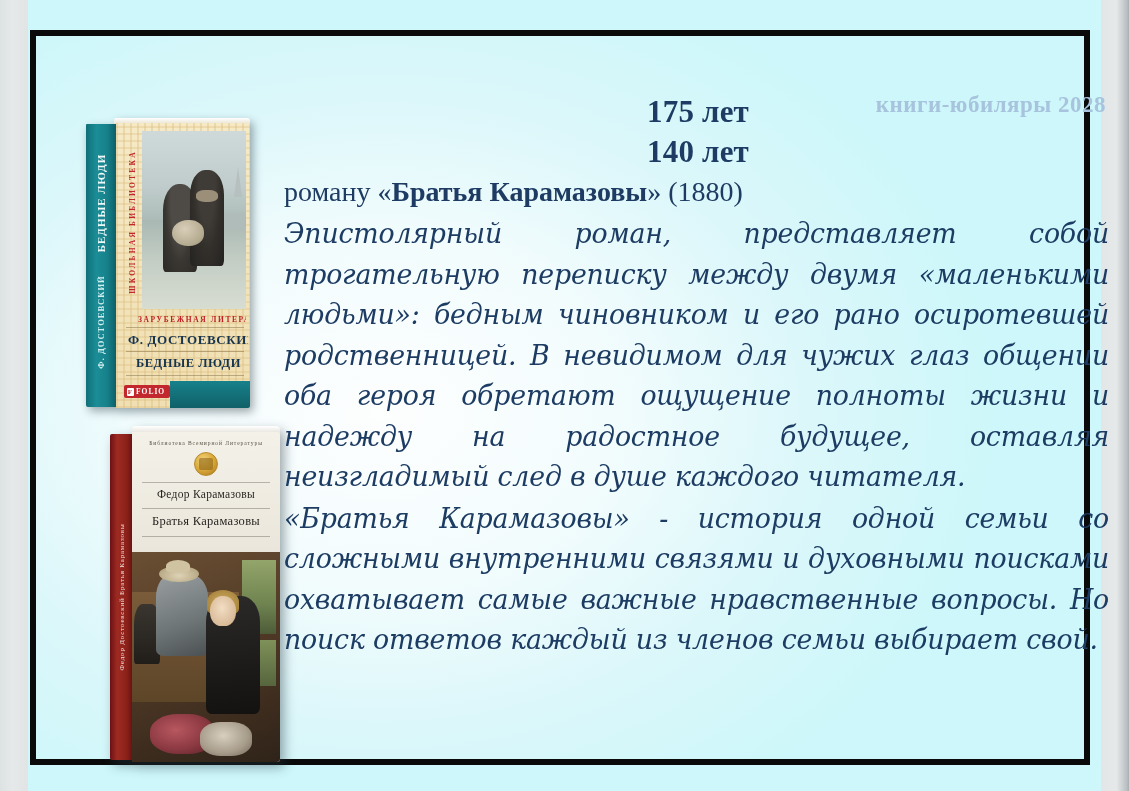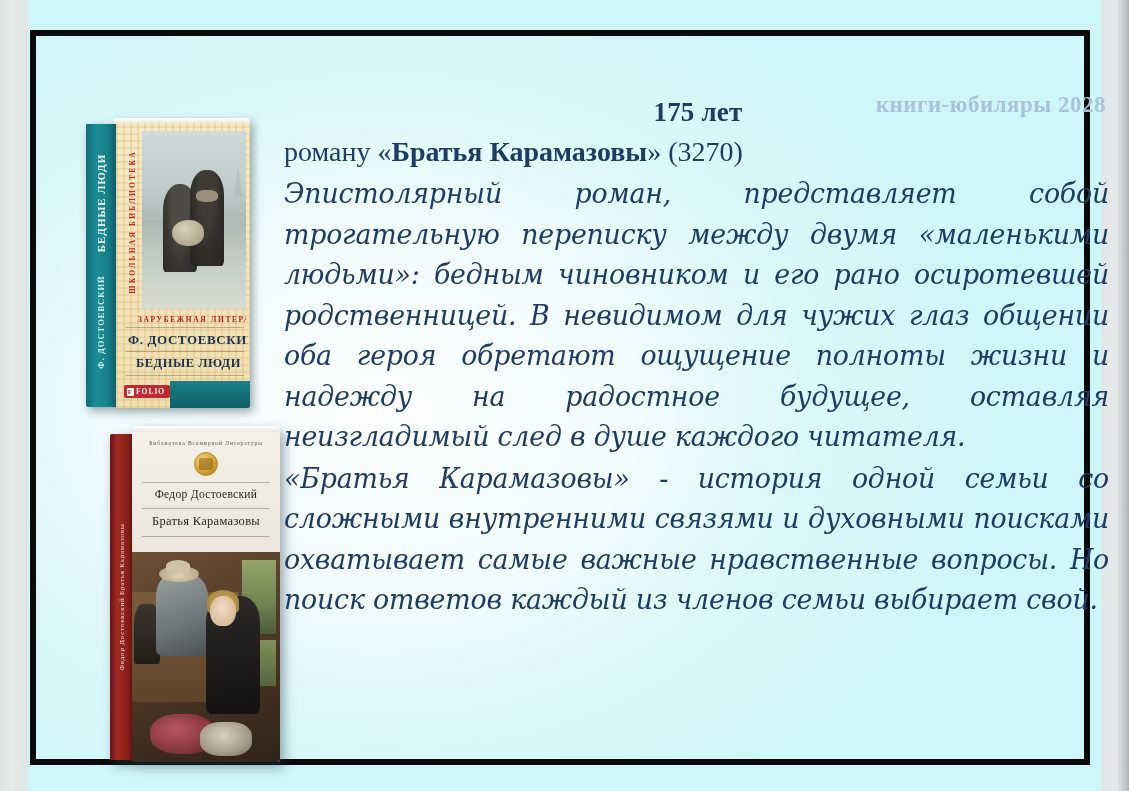--- a/index.html
+++ b/index.html
@@ -77,21 +77,21 @@
   }
 
   .hline {
     font-size: 28px;
     line-height: 39px;
     color: #1e3c63;
     white-space: nowrap;
   }
   .hline.center { text-align: center; }
   .hline b { font-weight: bold; }
-  .hline .yrs { font-weight: bold; font-size: 27px; letter-spacing: .2px; margin-top: 46px; }
+  .hline .yrs { font-weight: bold; font-size: 31px; letter-spacing: .2px; margin-top: 46px; }
 
   .para {
     font-style: italic;
     font-size: 28.5px;
     line-height: 40.5px;
     text-align: justify;
     text-justify: inter-word;
     color: #1d3c63;
     margin: 0;
     font-family: "DejaVu Serif", "Liberation Serif", serif;
@@ -461,21 +461,21 @@
           <div class="b2-top"></div>
 
           <div class="b2-series">Библиотека Всемирной Литературы</div>
 
           <div class="b2-emblem"></div>
 
           <div class="b2-hr h1"></div>
           <div class="b2-hr h2"></div>
           <div class="b2-hr h3"></div>
 
-          <div class="b2-author2">Федор Достоевский</div>
+          <div class="b2-author2">Федор Карамазовы</div>
 
           <div class="b2-title2">Братья Карамазовы</div>
 
           <div class="b2-art">
             <div class="wall"></div>
             <div class="win"></div>
             <div class="win2"></div>
             <div class="dark2"></div>
             <div class="man"></div>
             <div class="hat"></div>
@@ -489,23 +489,26 @@
         </div>
       </div>
 
       <div class="textcol">
 
         <div class="hline center">
           <span class="yrs">175 лет</span>
         </div>
 
 
+        <div class="hline center">
+          <span class="yrs">140 лет</span>
+        </div>
 
         <div class="hline">
-          <span>роману </span><span>«</span><b>Братья Карамазовы</b><span>»</span><span> (3270)</span>
+          <span>роману </span><span>«</span><b>Братья Карамазовы</b><span>»</span><span> (1880)</span>
         </div>
 
         <p class="para p1">Эпистолярный роман, представляет собой трогательную переписку между двумя «маленькими людьми»: бедным чиновником и его рано осиротевшей родственницей. В невидимом для чужих глаз общении оба героя обретают ощущение полноты жизни и надежду на радостное будущее, оставляя неизгладимый след в душе каждого читателя.</p>
 
         <p class="para p2">«Братья Карамазовы» - история одной семьи со сложными внутренними связями и духовными поисками охватывает самые важные нравственные вопросы. Но поиск ответов каждый из членов семьи выбирает свой.</p>
 
       </div>
 
     </div>
   </div>

